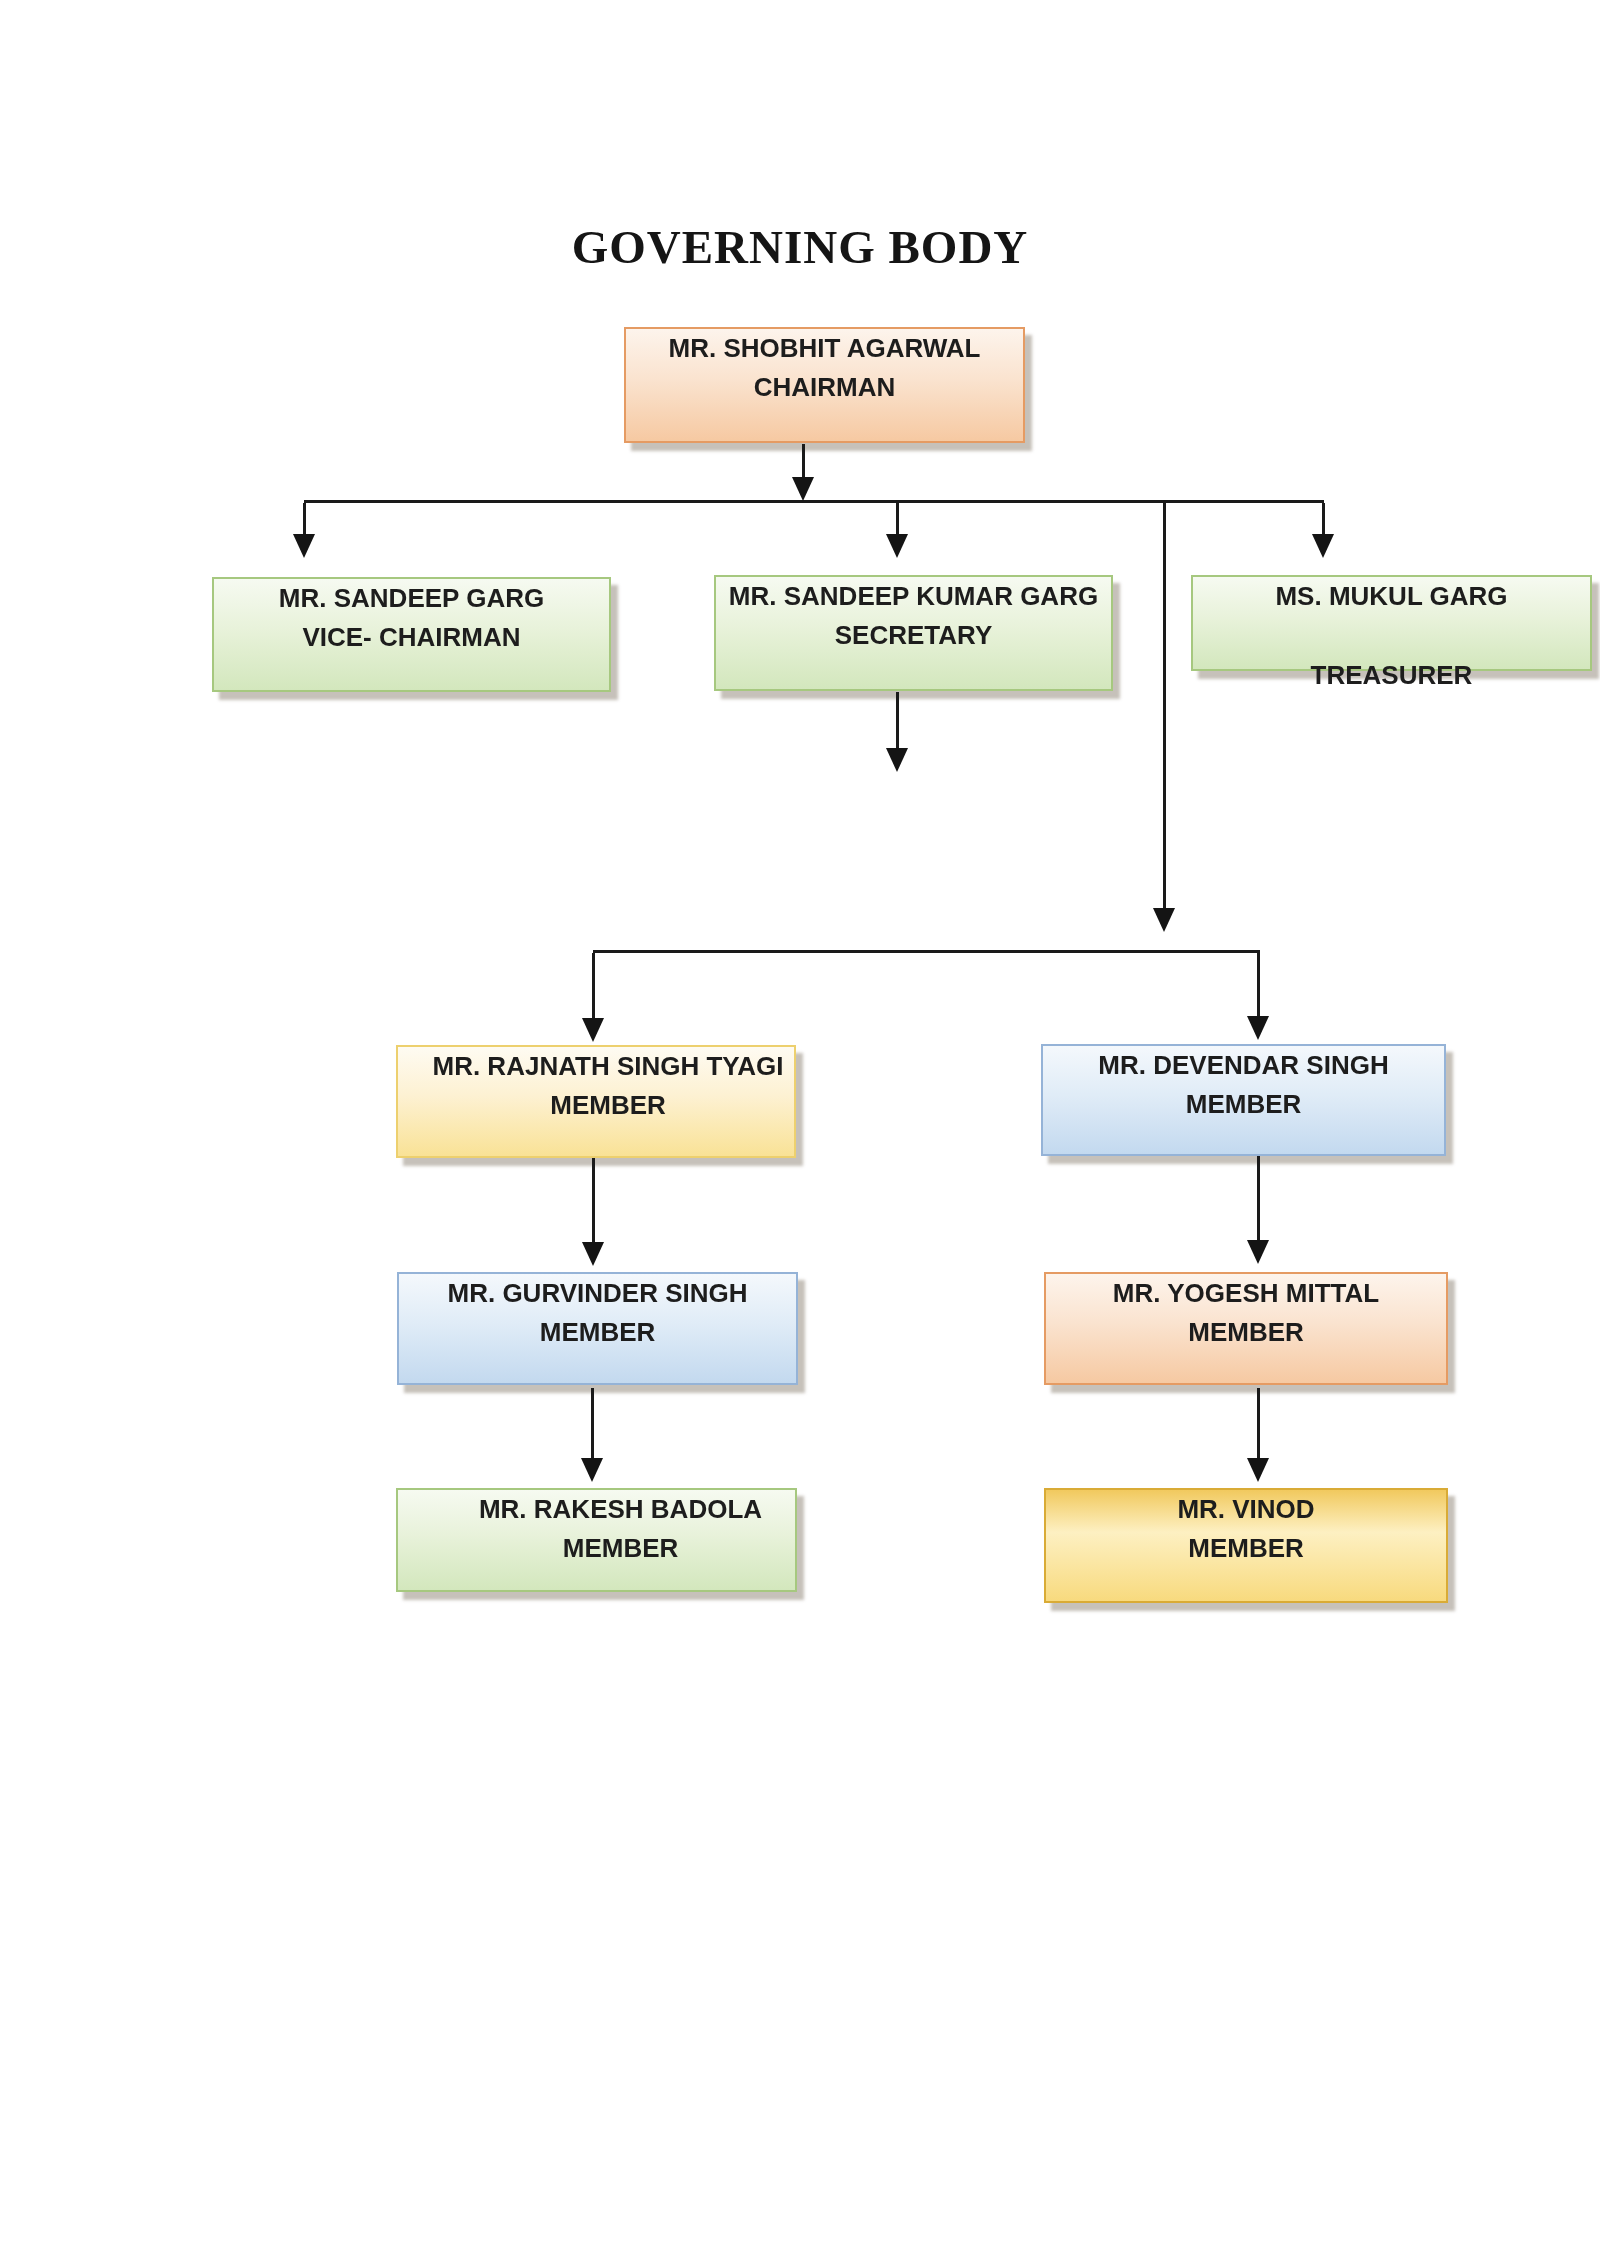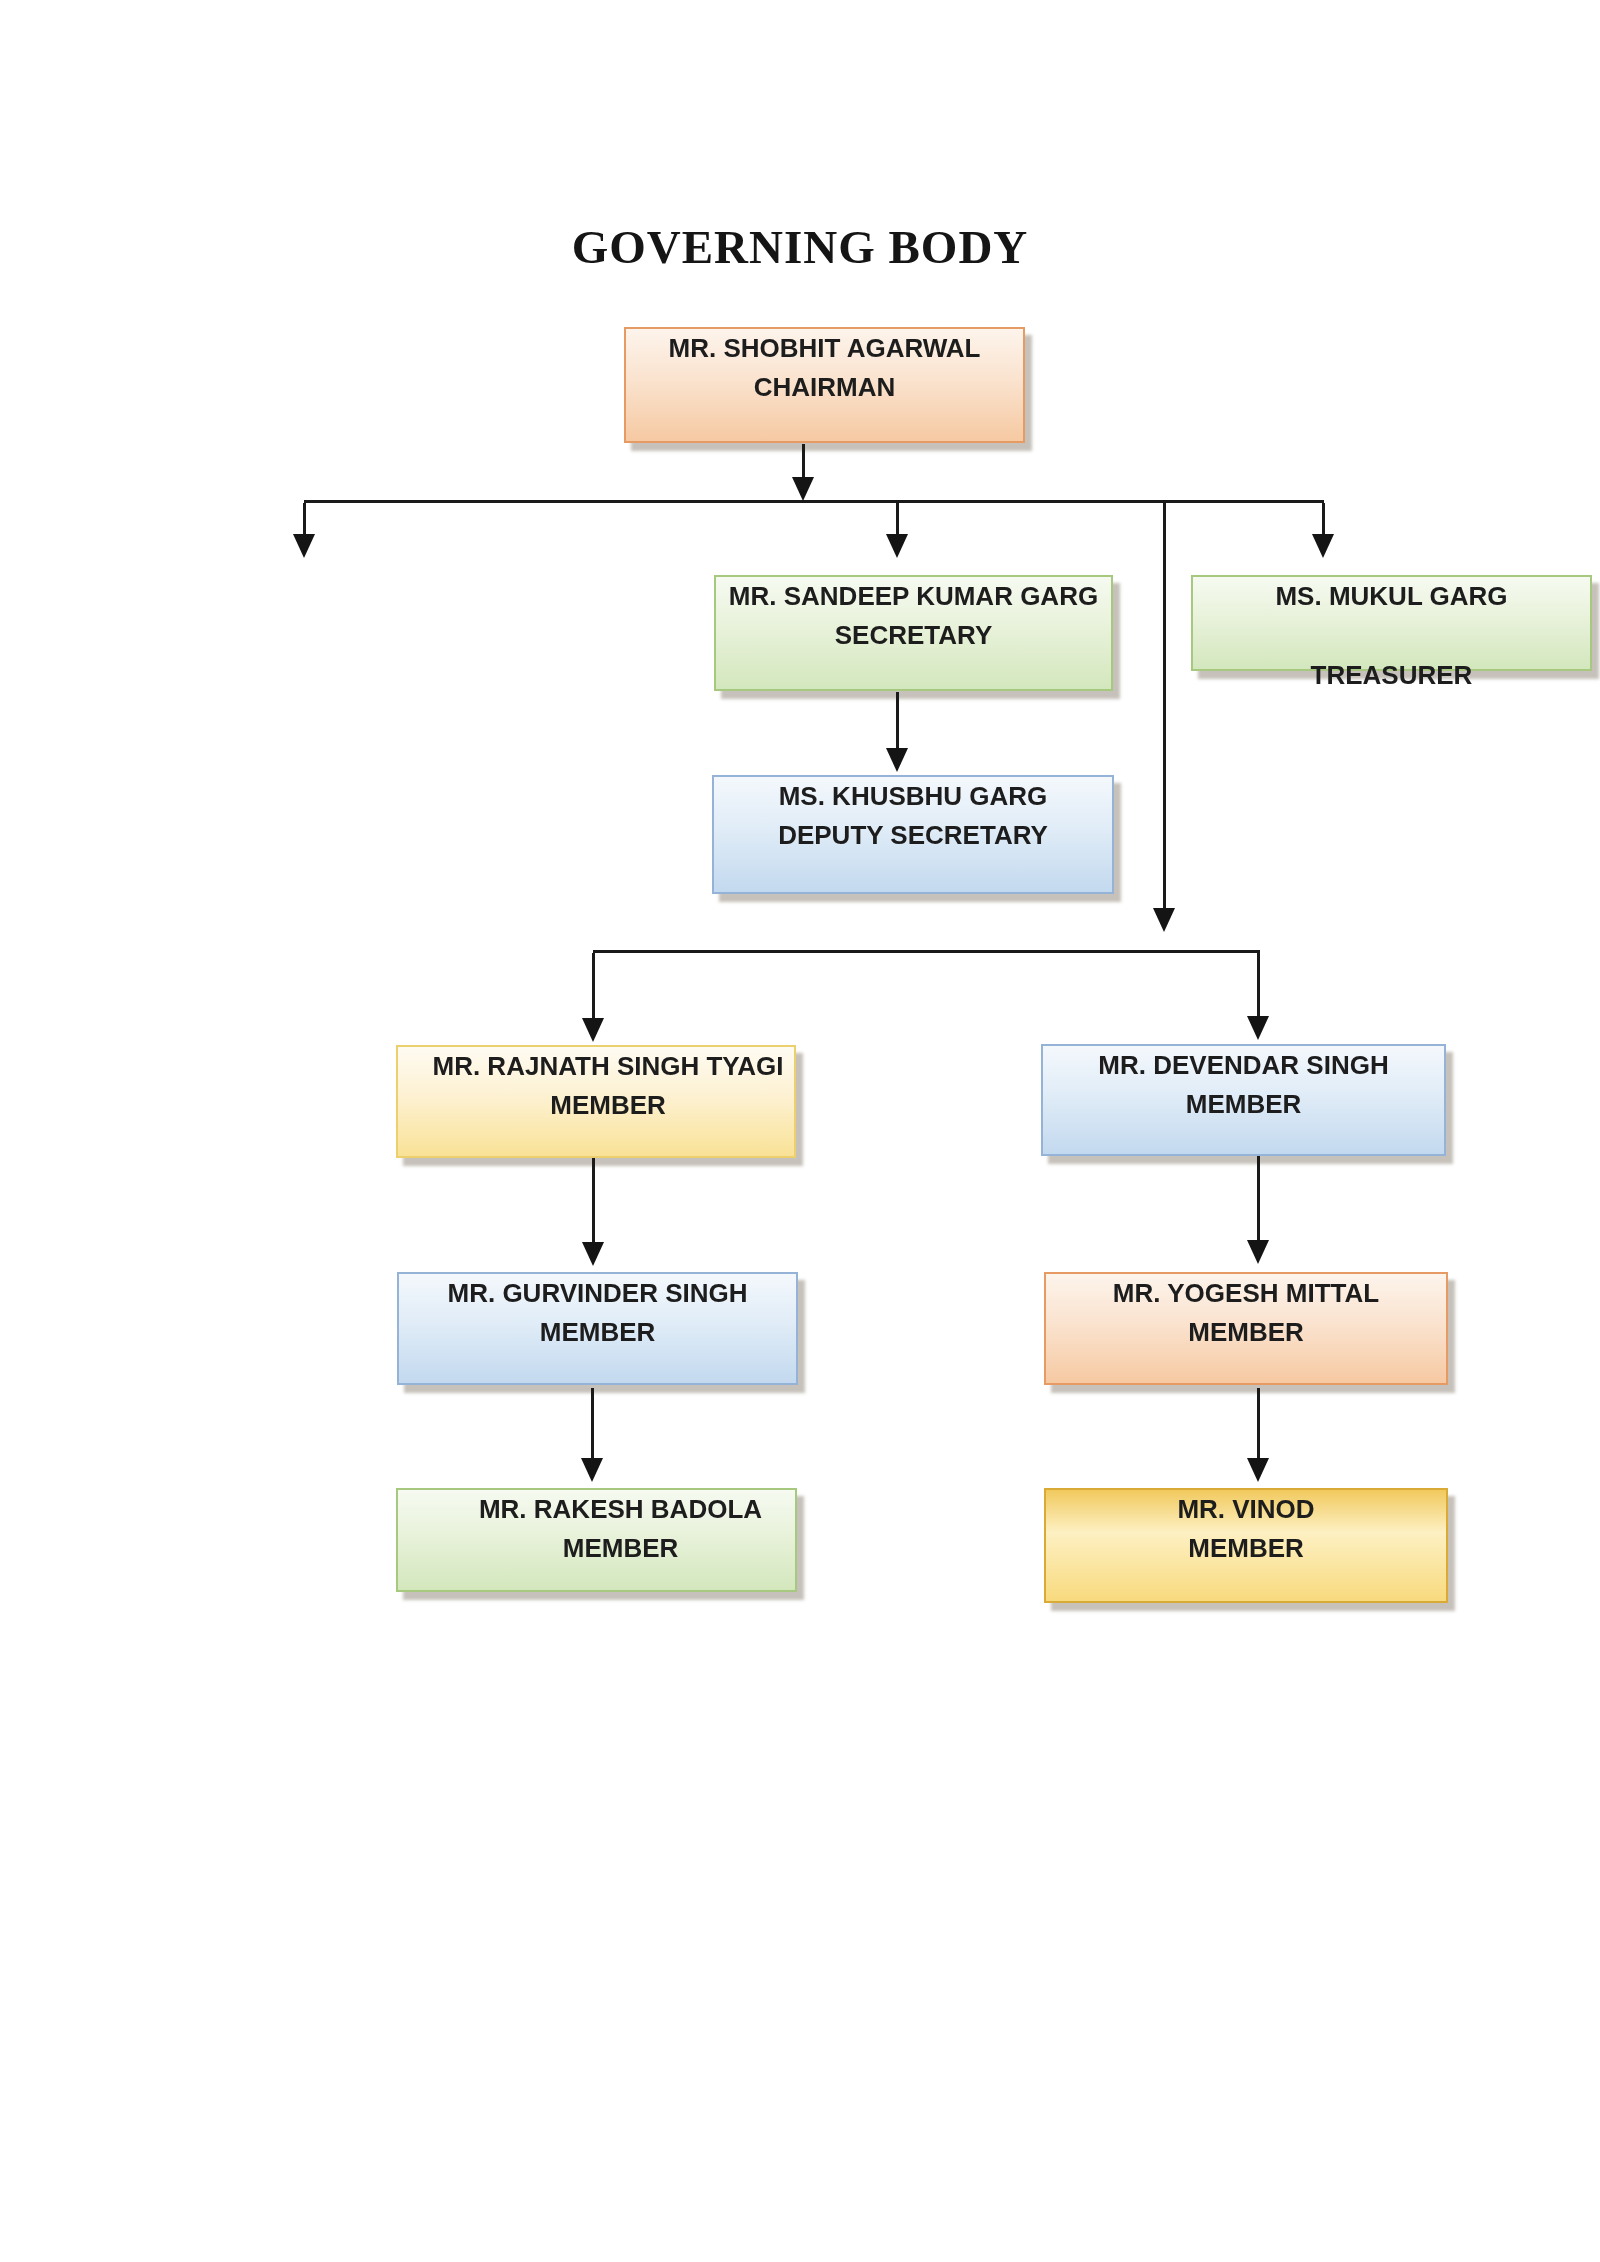--- a/index.html
+++ b/index.html
@@ -113,33 +113,33 @@
 
 <div id="canvas">
 
   <div id="title">GOVERNING BODY</div>
 
   <div class="node peach" id="box-chairman">
     <span>MR. SHOBHIT AGARWAL</span>
     <span>CHAIRMAN</span>
   </div>
 
+  <div class="node green" id="box-vice">
+    <span>MR. SANDEEP GARG</span>
+    <span>VICE- CHAIRMAN</span>
+  </div>
   <div class="node green" id="box-secretary">
     <span>MR. SANDEEP KUMAR GARG</span>
     <span>SECRETARY</span>
   </div>
   <div class="node green" id="box-treasurer">
     <span>MS. MUKUL GARG</span>
     <span>TREASURER</span>
   </div>
 
-  <div class="node blue" id="box-deputy">
-    <span>MS. KHUSBHU GARG</span>
-    <span>DEPUTY SECRETARY</span>
-  </div>
 
   <div class="node yellow" id="box-rajnath">
     <span>MR. RAJNATH SINGH TYAGI</span>
     <span>MEMBER</span>
   </div>
   <div class="node blue" id="box-gurvinder">
     <span>MR. GURVINDER SINGH</span>
     <span>MEMBER</span>
   </div>
   <div class="node green" id="box-rakesh">

